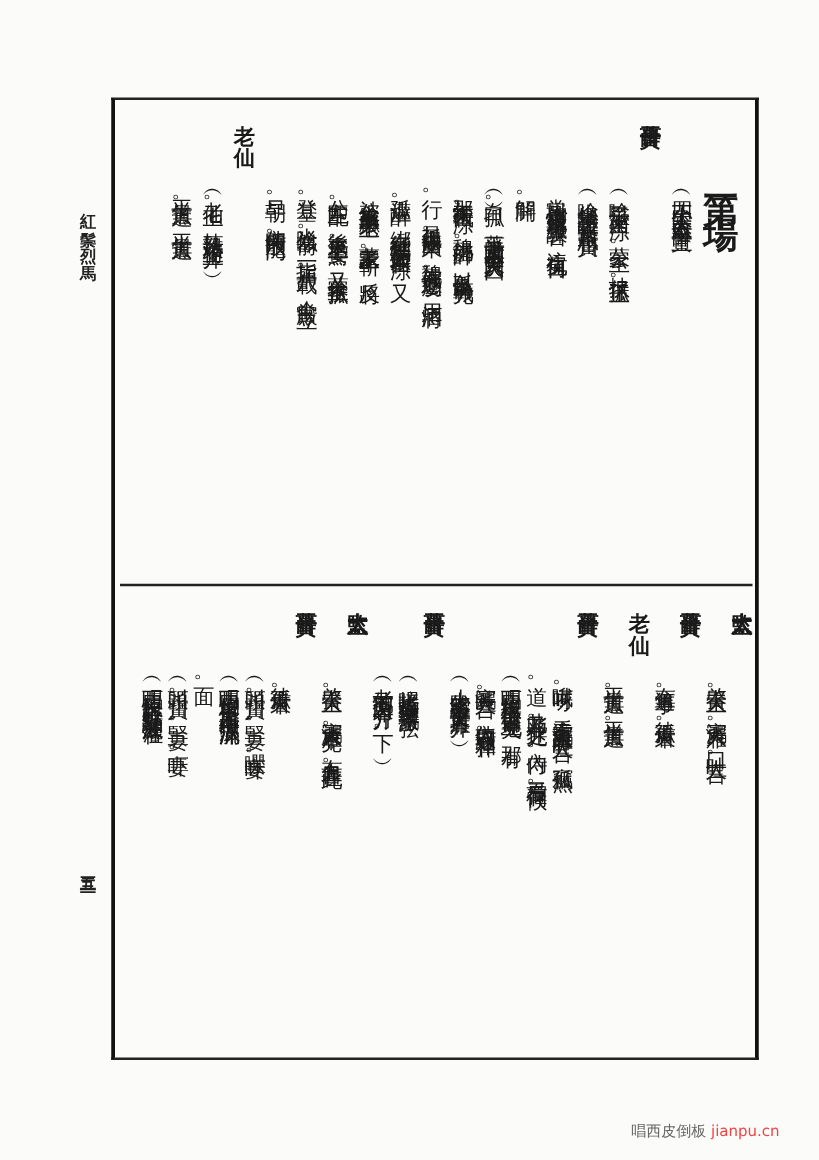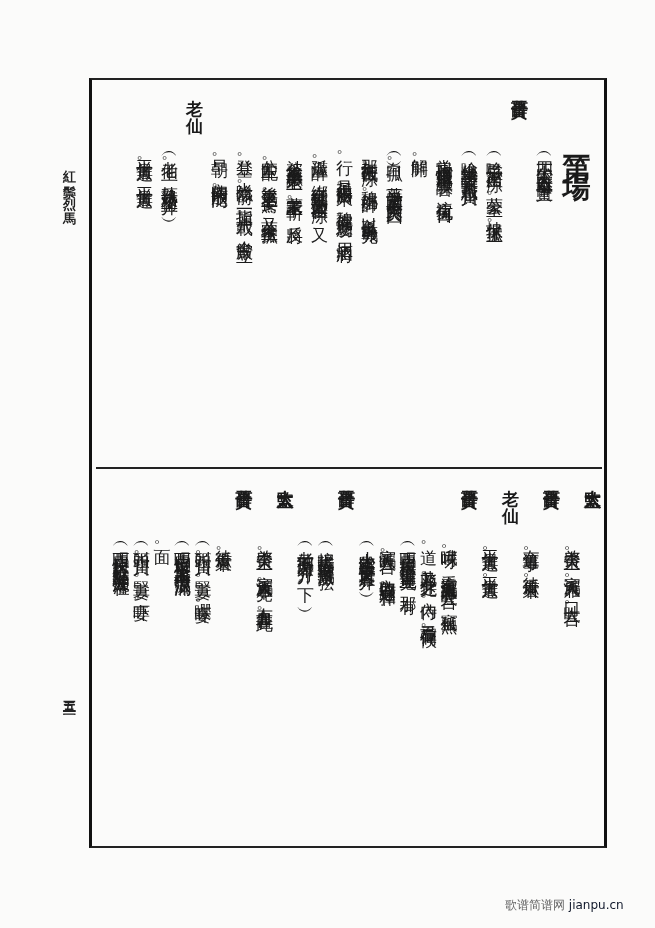--- a/index.html
+++ b/index.html
@@ -36,21 +36,21 @@
     font-size: 17px; line-height: 23px; letter-spacing: 2px;
     white-space: nowrap; position: relative;
   }
   .col.speaker { font-weight: bold; font-size: 17px; letter-spacing: 1px; }
   .col.scene { font-size: 28px; letter-spacing: 10px; line-height: 40px; margin-top: 46px; font-weight: bold; }
 
   .watermark {
     position: absolute; left: 505px; top: 897px; font-size: 12px; color: #666;
     font-family: "DejaVu Sans", "Liberation Sans", sans-serif;
   }
-  .watermark .latin { color: #0f172a; }
+  .watermark .latin { color: #ef4444; }
 </style>
 </head>
 <body>
 
 <div class="margin margin-title">紅鬃烈馬</div>
 <div class="margin margin-page">五二三</div>
 
 <div class="frame"></div>
 <div class="divider"></div>
 
@@ -100,15 +100,15 @@
       <div class="col" style="width: 20.5px; margin-top: 60px;">待孤看來。</div>
       <div class="col" style="width: 20.5px; margin-top: 60px;">（叫頭）寶川。賢妻。嚶妻吓。</div>
       <div class="col" style="width: 20.5px; margin-top: 60px;">（唱西皮倒板）見血書不由孤淚流滿</div>
       <div class="col" style="width: 20.5px; margin-top: 60px;">面。</div>
       <div class="col" style="width: 20.5px; margin-top: 60px;">（叫頭）寶川。賢妻。妻吓。</div>
       <div class="col" style="width: 20.5px; margin-top: 60px;">（唱西皮快三眼板）點點珠淚灑落在</div>
     </div>
 </div>
 
 <div class="watermark">
-  <span>歌谱简谱网</span>
+  <span>唱西皮倒板</span>
   <span class="latin">jianpu.cn</span>
 </div>
 
 </body></html>

